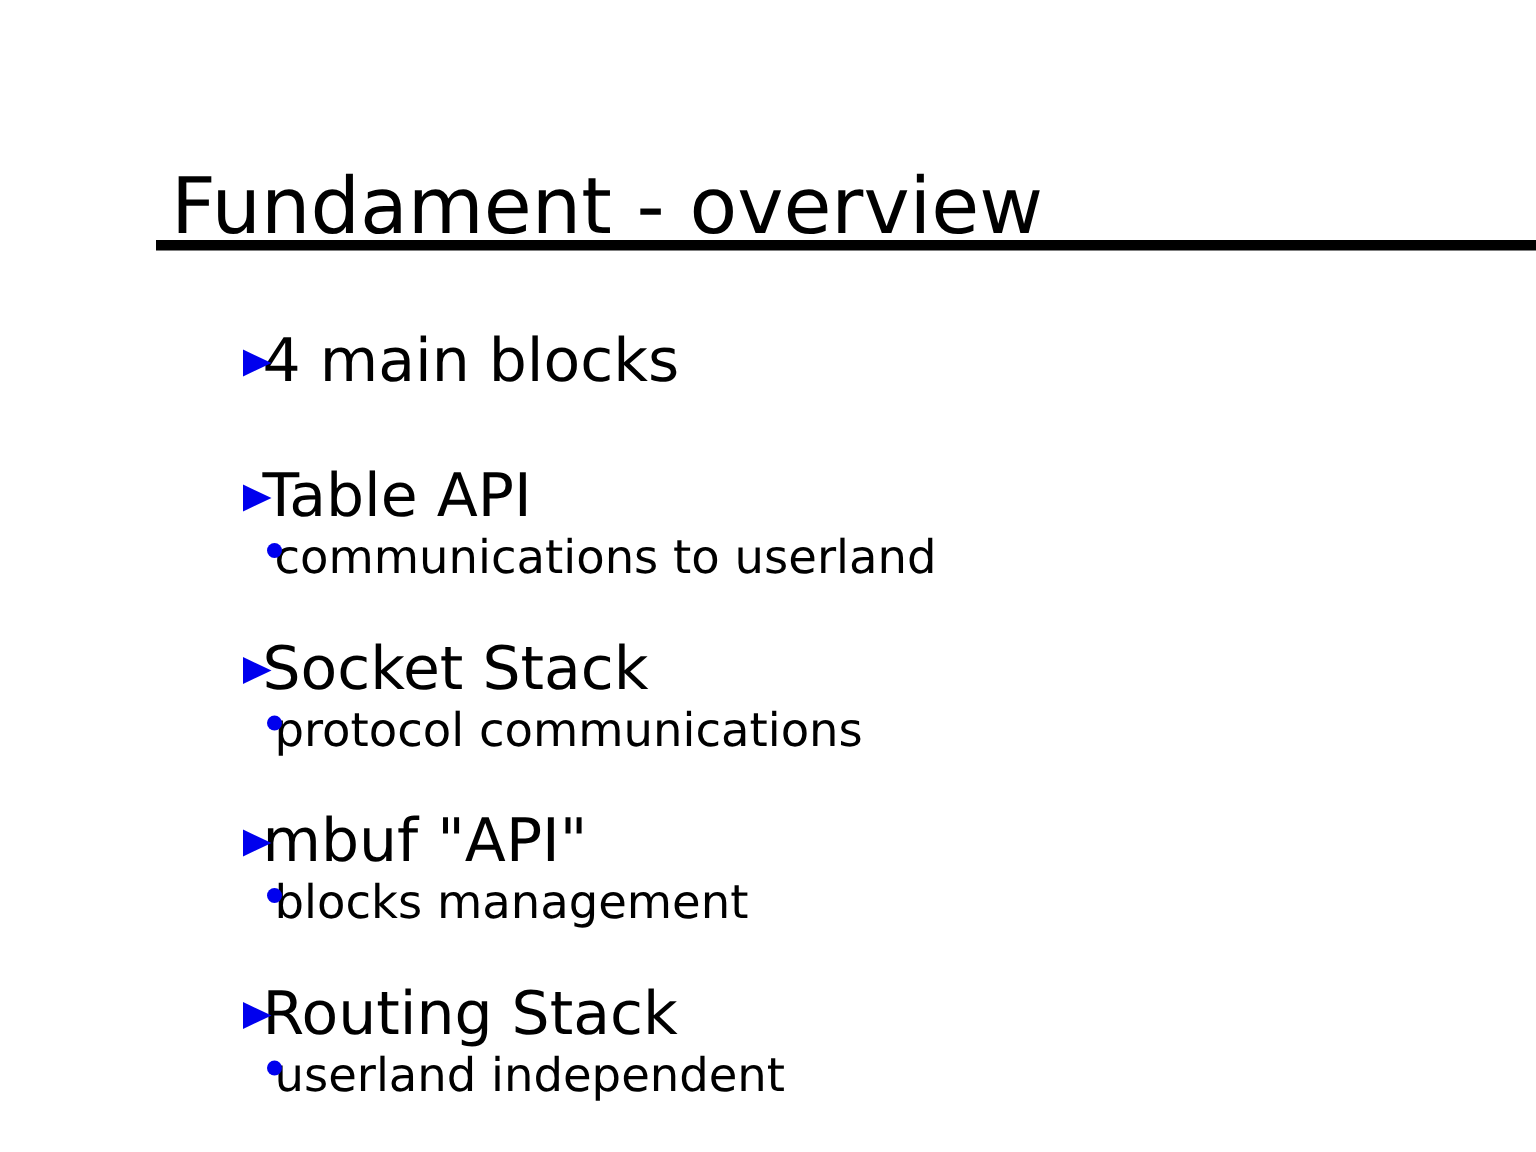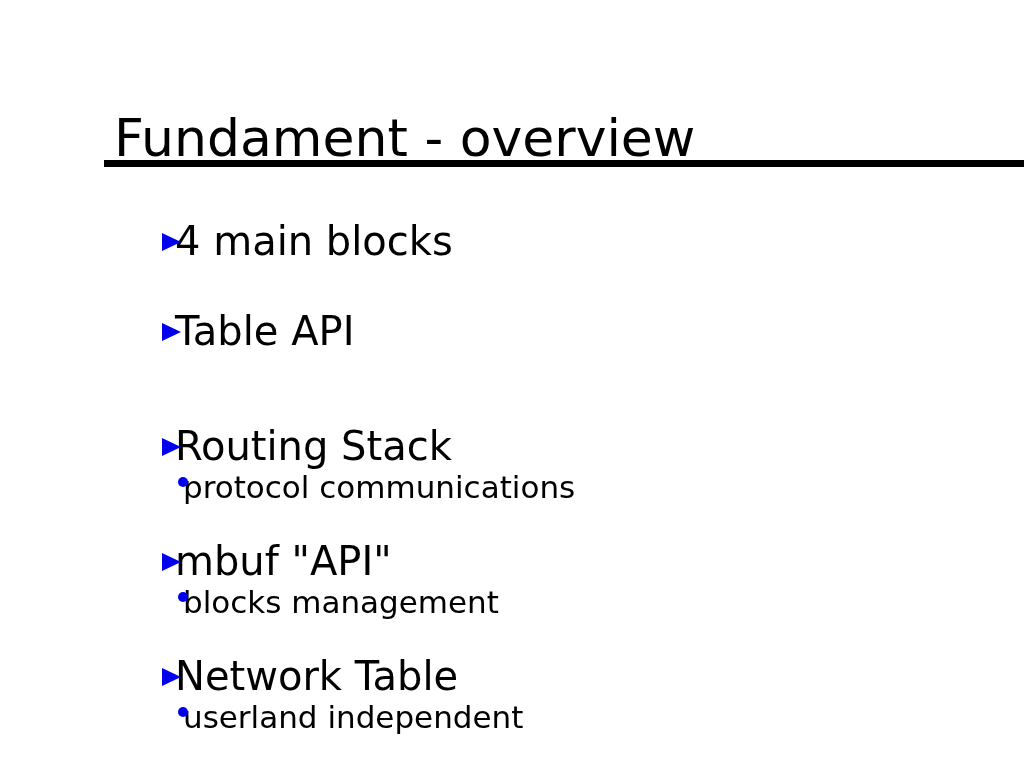--- a/index.html
+++ b/index.html
@@ -92,41 +92,45 @@
 
   <div class="item" style="top:151px">
     <span class="tri"></span>
     <span class="item-label">4 main blocks</span>
   </div>
 
   <div class="item" style="top:241px">
     <span class="tri"></span>
     <span class="item-label">Table API</span>
   </div>
+  <div class="subitem" style="top:287px">
+    <span class="dot"></span>
+    <span class="subitem-label">communications to userland</span>
+  </div>
 
   <div class="item" style="top:356px">
     <span class="tri"></span>
-    <span class="item-label">Routing Stack</span>
+    <span class="item-label">Socket Stack</span>
   </div>
   <div class="subitem" style="top:402px">
     <span class="dot"></span>
     <span class="subitem-label">protocol communications</span>
   </div>
 
   <div class="item" style="top:471px">
     <span class="tri"></span>
     <span class="item-label">mbuf "API"</span>
   </div>
   <div class="subitem" style="top:517px">
     <span class="dot"></span>
     <span class="subitem-label">blocks management</span>
   </div>
 
   <div class="item" style="top:586px">
     <span class="tri"></span>
-    <span class="item-label">Network Table</span>
+    <span class="item-label">Routing Stack</span>
   </div>
   <div class="subitem" style="top:632px">
     <span class="dot"></span>
     <span class="subitem-label">userland independent</span>
   </div>
 
 </div>
 
 </body></html>

